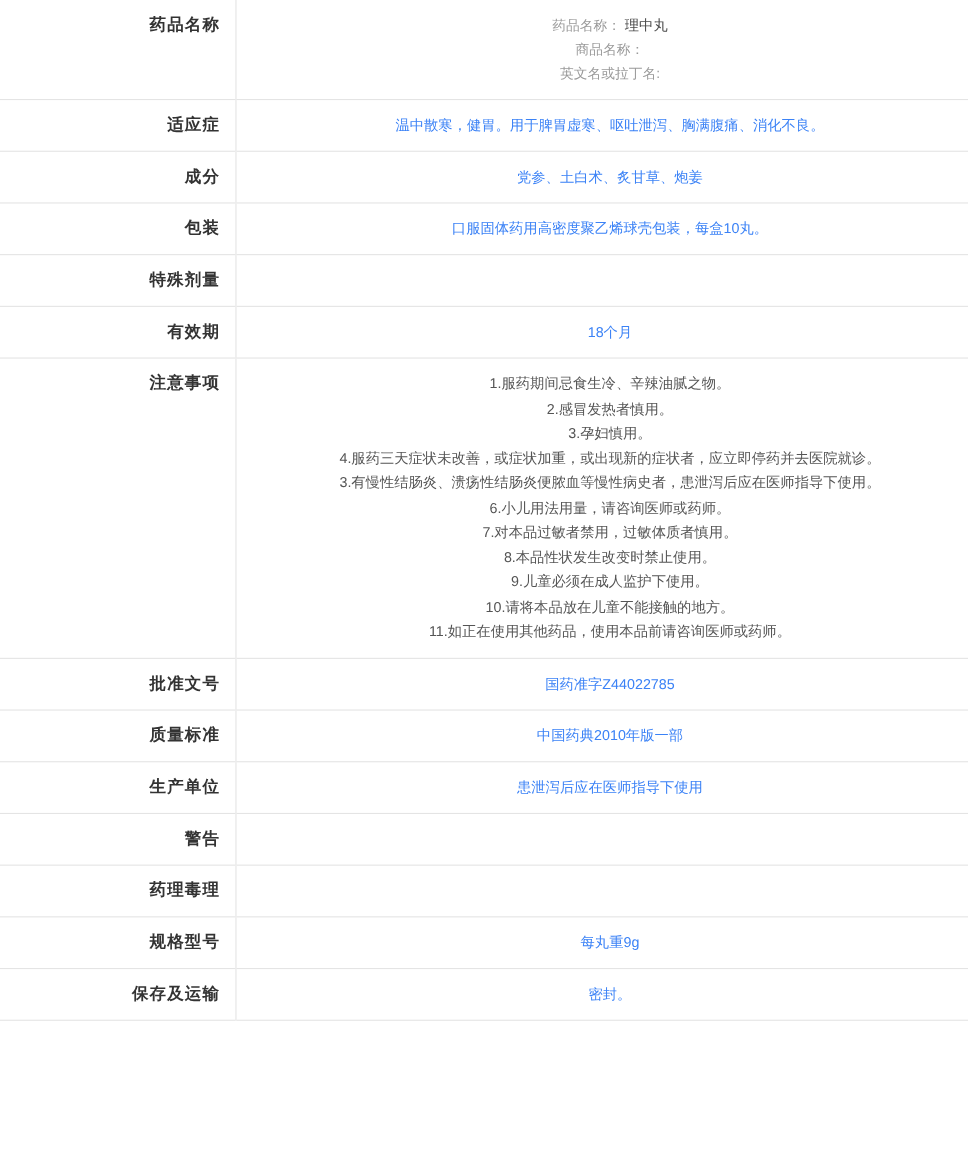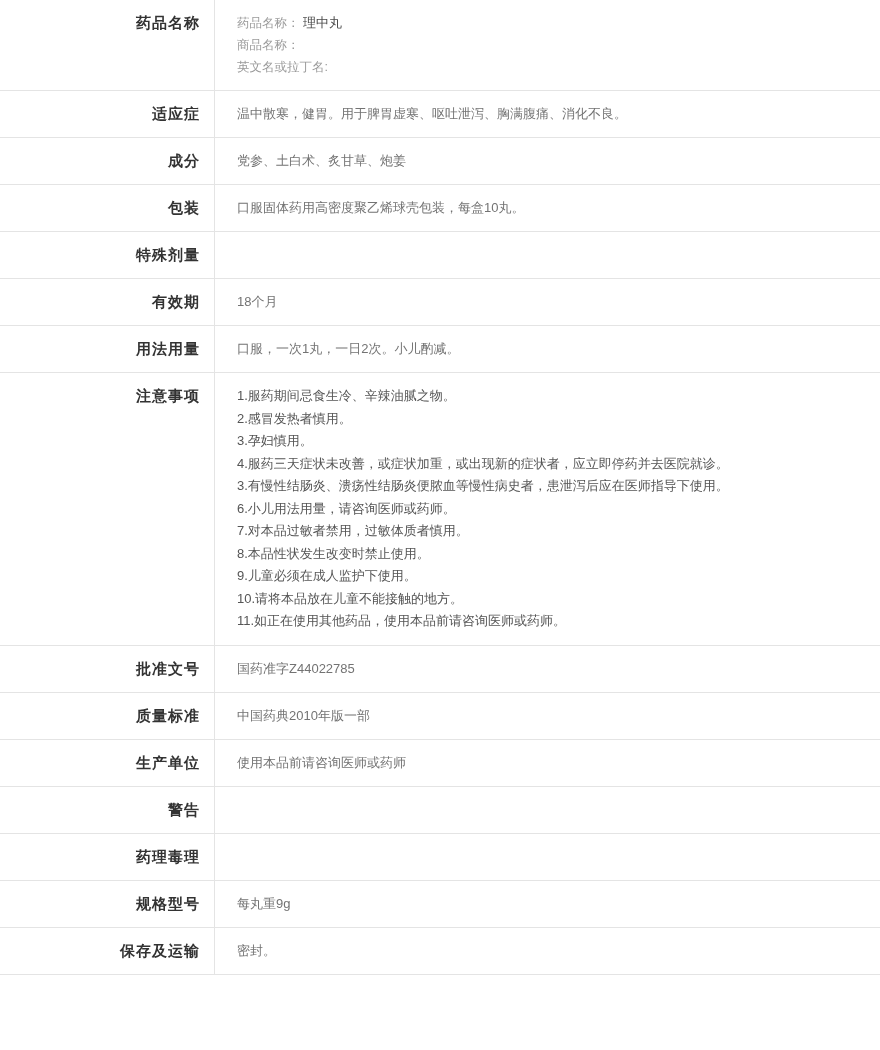--- a/index.html
+++ b/index.html
@@ -22,20 +22,21 @@
   .drug-table tr {
     border-top: 1px solid #3b82f6;
     border-bottom: 1px solid #e4e4e4;
   }
   .drug-table tr:first-child {
     border-top: none;
   }
   .drug-table td {
     vertical-align: top;
     padding: 0;
+    text-align: center;
   }
   td.label-cell {
     width: 200px;
     text-align: right;
     padding: 12px 14px 12px 0;
     font-size: 15px;
     font-weight: bold;
     color: #333333;
     letter-spacing: 1px;
     border-right: 1px solid #e4e4e4;
@@ -57,21 +58,21 @@
     color: #4a4a4a;
     font-size: 13px;
   }
   .note-line {
     font-size: 13px;
     color: #555555;
     line-height: 22.5px;
   }
   .value-text {
     font-size: 13px;
-    color: #737373;
+    color: #3b82f6;
     line-height: 22px;
   }
   .empty-cell {
     min-height: 22px;
   }
 </style>
 </head>
 <body>
 
 <table class="drug-table">
@@ -124,26 +125,20 @@
       </td>
     </tr>
 
     <tr>
       <td class="label-cell">有效期</td>
       <td class="value-cell">
         <div class="value-text">18个月</div>
       </td>
     </tr>
 
-    <tr>
-      <td class="label-cell">用法用量</td>
-      <td class="value-cell">
-        <div class="value-text">口服，一次1丸，一日2次。小儿酌减。</div>
-      </td>
-    </tr>
 
     <tr>
       <td class="label-cell">注意事项</td>
       <td class="value-cell">
         <div class="note-line">1.服药期间忌食生冷、辛辣油腻之物。</div>
         <div class="note-line">2.感冒发热者慎用。</div>
         <div class="note-line">3.孕妇慎用。</div>
         <div class="note-line">4.服药三天症状未改善，或症状加重，或出现新的症状者，应立即停药并去医院就诊。</div>
         <div class="note-line">3.有慢性结肠炎、溃疡性结肠炎便脓血等慢性病史者，患泄泻后应在医师指导下使用。</div>
         <div class="note-line">6.小儿用法用量，请咨询医师或药师。</div>
@@ -165,21 +160,21 @@
     <tr>
       <td class="label-cell">质量标准</td>
       <td class="value-cell">
         <div class="value-text">中国药典2010年版一部</div>
       </td>
     </tr>
 
     <tr>
       <td class="label-cell">生产单位</td>
       <td class="value-cell">
-        <div class="value-text">使用本品前请咨询医师或药师</div>
+        <div class="value-text">患泄泻后应在医师指导下使用</div>
       </td>
     </tr>
 
     <tr>
       <td class="label-cell">警告</td>
       <td class="value-cell">
         <div class="value-text empty-cell"></div>
       </td>
     </tr>
 

